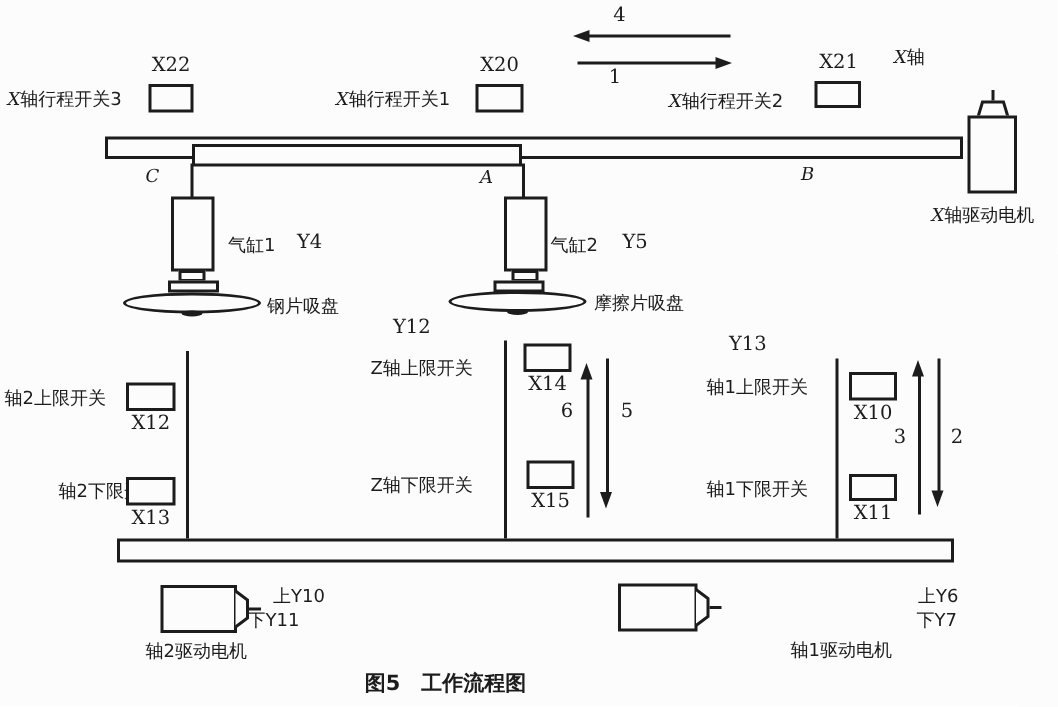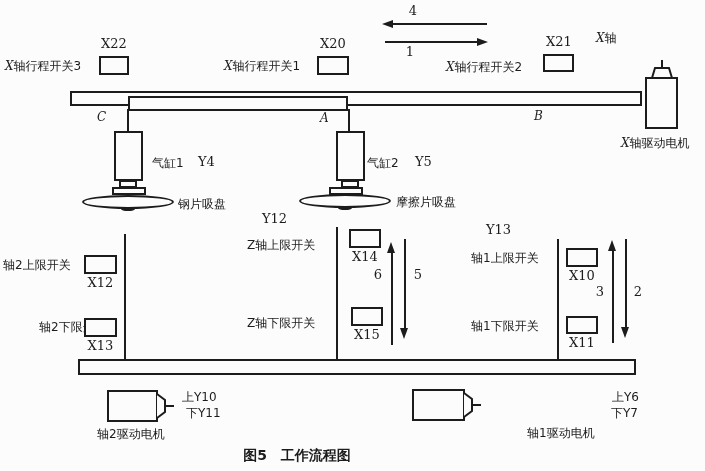--- a/index.html
+++ b/index.html
@@ -125,21 +125,21 @@
   <div class="lbl ser ctr" style="left:630px;top:285px;width:16px;">2</div>
 
   <div class="rect" style="left:78px;top:359px;width:558px;height:16px;"></div>
 
   <div class="rect" style="left:107px;top:390px;width:51px;height:32px;"></div>
   <svg class="svgbit" style="left:156px;top:393px;" width="11" height="26" viewBox="0 0 11 26">
     <path d="M1 1 L9 7 L9 19 L1 25" fill="#fcfcfc" stroke="#1c1c1c" stroke-width="2"></path>
   </svg>
   <div class="hl" style="left:166px;top:405px;width:8px;"></div>
   <div class="lbl" style="left:182px;top:390px;">上Y10</div>
-  <div class="lbl" style="left:186px;top:406px;">下Y11</div>
+  <div class="lbl" style="left:165px;top:406px;">下Y11</div>
   <div class="lbl" style="left:97px;top:427px;">轴2驱动电机</div>
 
   <div class="rect" style="left:412px;top:389px;width:53px;height:32px;"></div>
   <svg class="svgbit" style="left:463px;top:392px;" width="11" height="26" viewBox="0 0 11 26">
     <path d="M1 1 L9 7 L9 19 L1 25" fill="#fcfcfc" stroke="#1c1c1c" stroke-width="2"></path>
   </svg>
   <div class="hl" style="left:473px;top:404px;width:8px;"></div>
   <div class="lbl" style="left:612px;top:390px;">上Y6</div>
   <div class="lbl" style="left:611px;top:406px;">下Y7</div>
   <div class="lbl" style="left:527px;top:426px;">轴1驱动电机</div>

